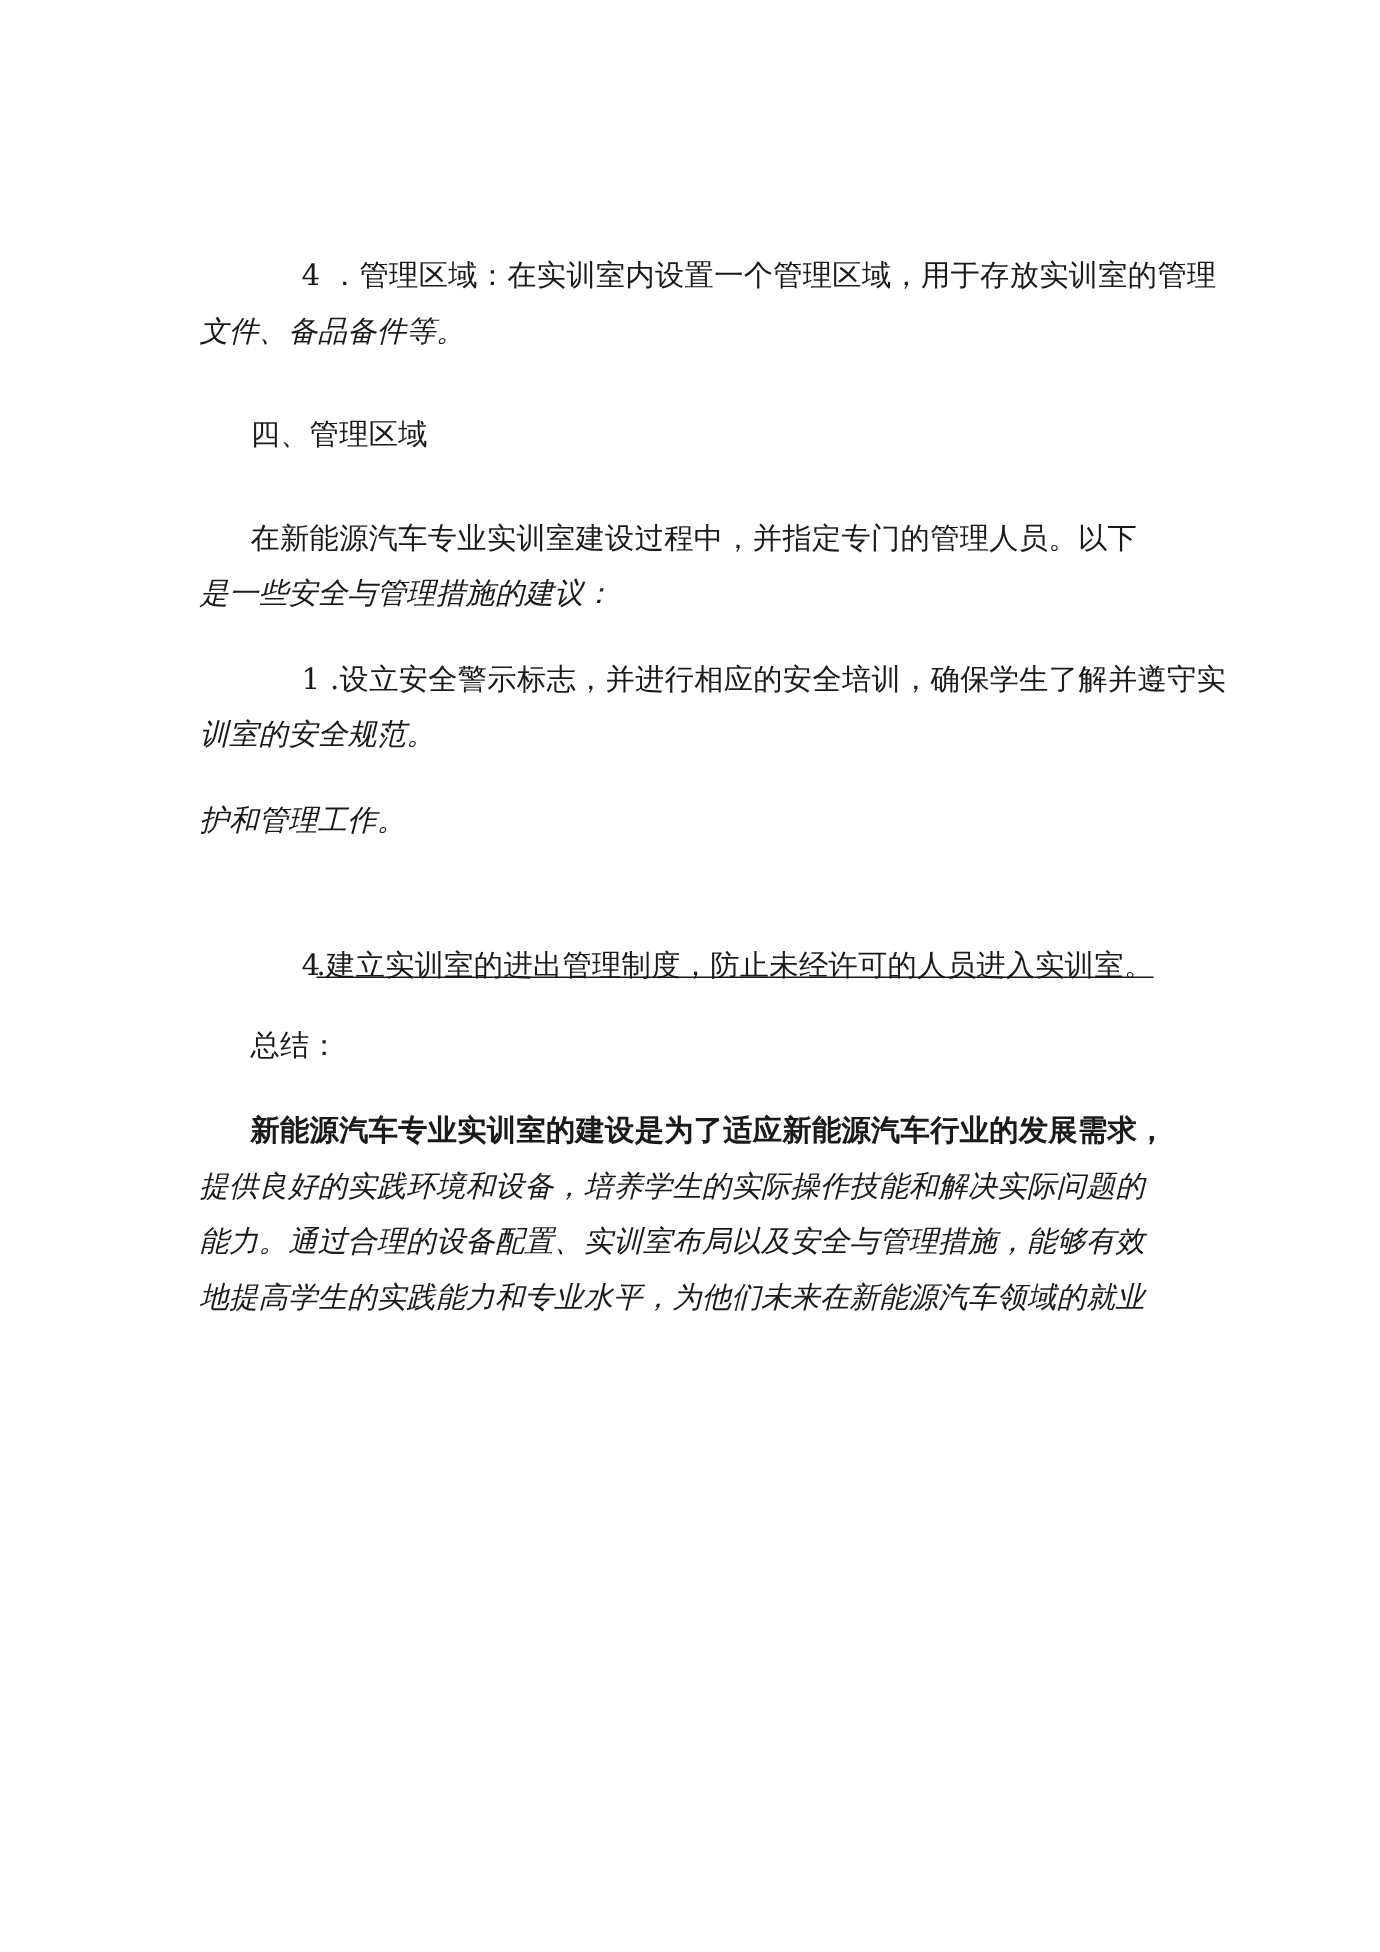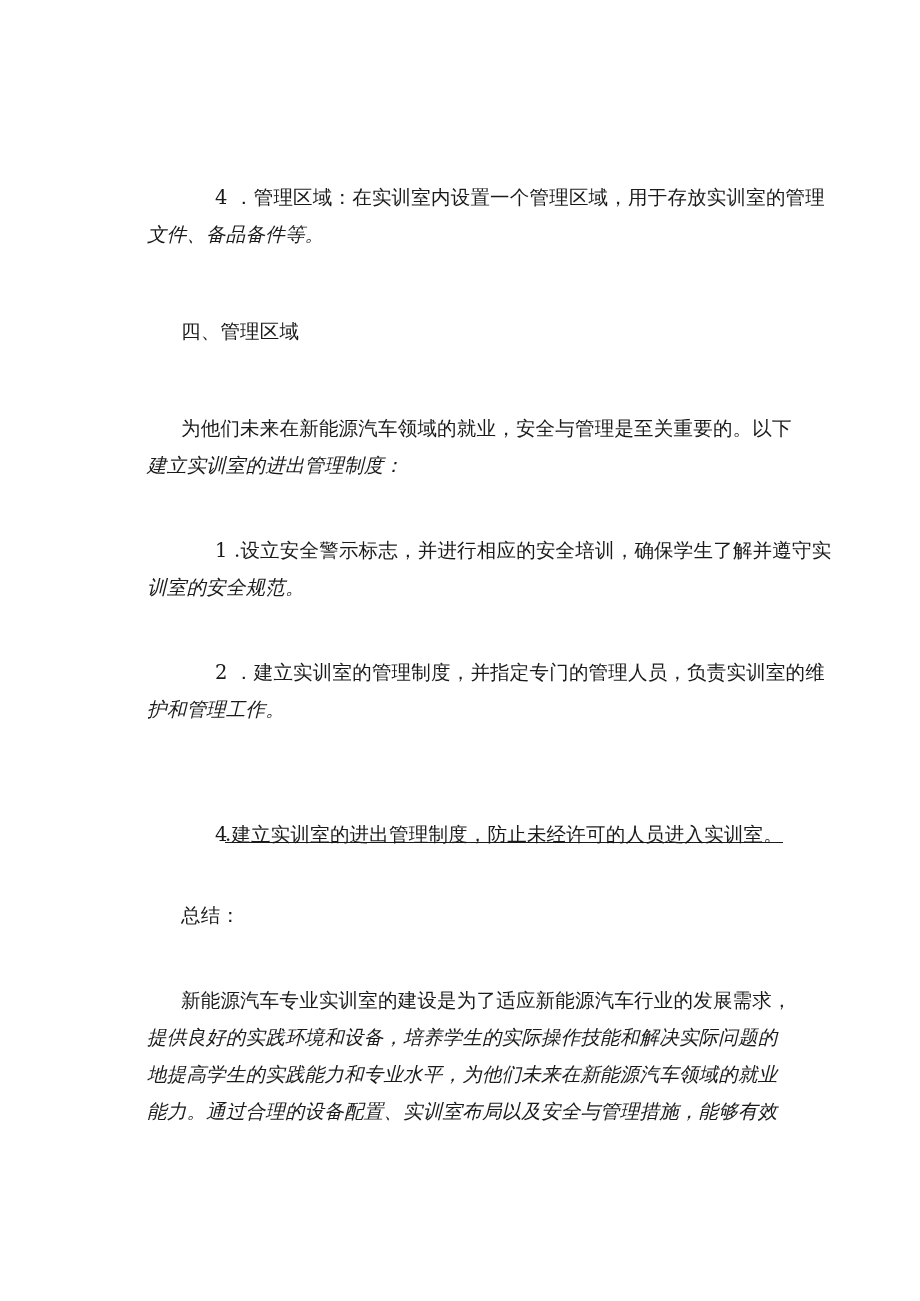--- a/index.html
+++ b/index.html
@@ -25,21 +25,21 @@
     }
     .content {
       position: absolute;
       left: 131px;
       top: 163px;
       width: 665px;
     }
     .para {
       font-size: 19.5px;
       line-height: 37px;
-      margin: 16px;
+      margin: 2px;
       text-align: justify;
       letter-spacing: 0.2px;
     }
     .indent { text-indent: 34px; }
     .line { display: block; white-space: nowrap; }
     .cont { text-indent: 0; font-style: italic; }
     .num { display: inline-block; }
     .num-wide { display: inline-block; width: 44px; }
     .gap-sm { height: 12px; }
     .gap-md { height: 16px; }
@@ -59,41 +59,37 @@
       <span class="line cont">文件、备品备件等。</span>
     </p>
 
     <div class="gap-lg"></div>
 
     <p class="para indent">四、管理区域</p>
 
     <div class="gap-lg"></div>
 
     <p class="para">
-      <span class="line indent" style="text-indent:34px;">为他们未来在新能源汽车领域的就业，安全与管理是至关重要的。以下</span>
-      <span class="line cont">建立实训室的进出管理制度：</span>
+      <span class="line indent" style="text-indent:34px;">在新能源汽车专业实训室建设过程中，并指定专门的管理人员。以下</span>
+      <span class="line cont">是一些安全与管理措施的建议：</span>
     </p>
 
     <div class="gap-md"></div>
 
     <p class="para">
       <span class="line" style="text-indent:34px;">
         <span class="num">1</span>
         <span>.设立安全警示标志，并进行相应的安全培训，确保学生了解并遵守实</span>
       </span>
       <span class="line cont">训室的安全规范。</span>
     </p>
 
     <div class="gap-md"></div>
 
     <p class="para">
-      <span class="line" style="text-indent:34px;">
-        <span class="num">2</span>
-        <span>．建立实训室的管理制度，并指定专门的管理人员，负责实训室的维</span>
-      </span>
       <span class="line cont">护和管理工作。</span>
     </p>
 
     <div class="gap-lg"></div>
 
 
     <div class="gap-lg"></div>
 
     <p class="para">
       <span class="line" style="text-indent:34px;text-decoration:underline;">
@@ -101,20 +97,20 @@
       </span>
     </p>
 
     <div class="gap-sm"></div>
 
     <p class="para indent">总结：</p>
 
     <div class="gap-md"></div>
 
     <p class="para">
-      <span class="line indent" style="text-indent:34px;">新能源汽车专业实训室的建设是为了适应新能源汽车行业的发展需求，</span>
+      <span class="line indent" style="text-indent:34px;font-weight:bold;">新能源汽车专业实训室的建设是为了适应新能源汽车行业的发展需求，</span>
       <span class="line cont">提供良好的实践环境和设备，培养学生的实际操作技能和解决实际问题的</span>
+      <span class="line cont">能力。通过合理的设备配置、实训室布局以及安全与管理措施，能够有效</span>
       <span class="line cont">地提高学生的实践能力和专业水平，为他们未来在新能源汽车领域的就业</span>
-      <span class="line cont">能力。通过合理的设备配置、实训室布局以及安全与管理措施，能够有效</span>
     </p>
 
   </div>
 </div>
 
 </body></html>

